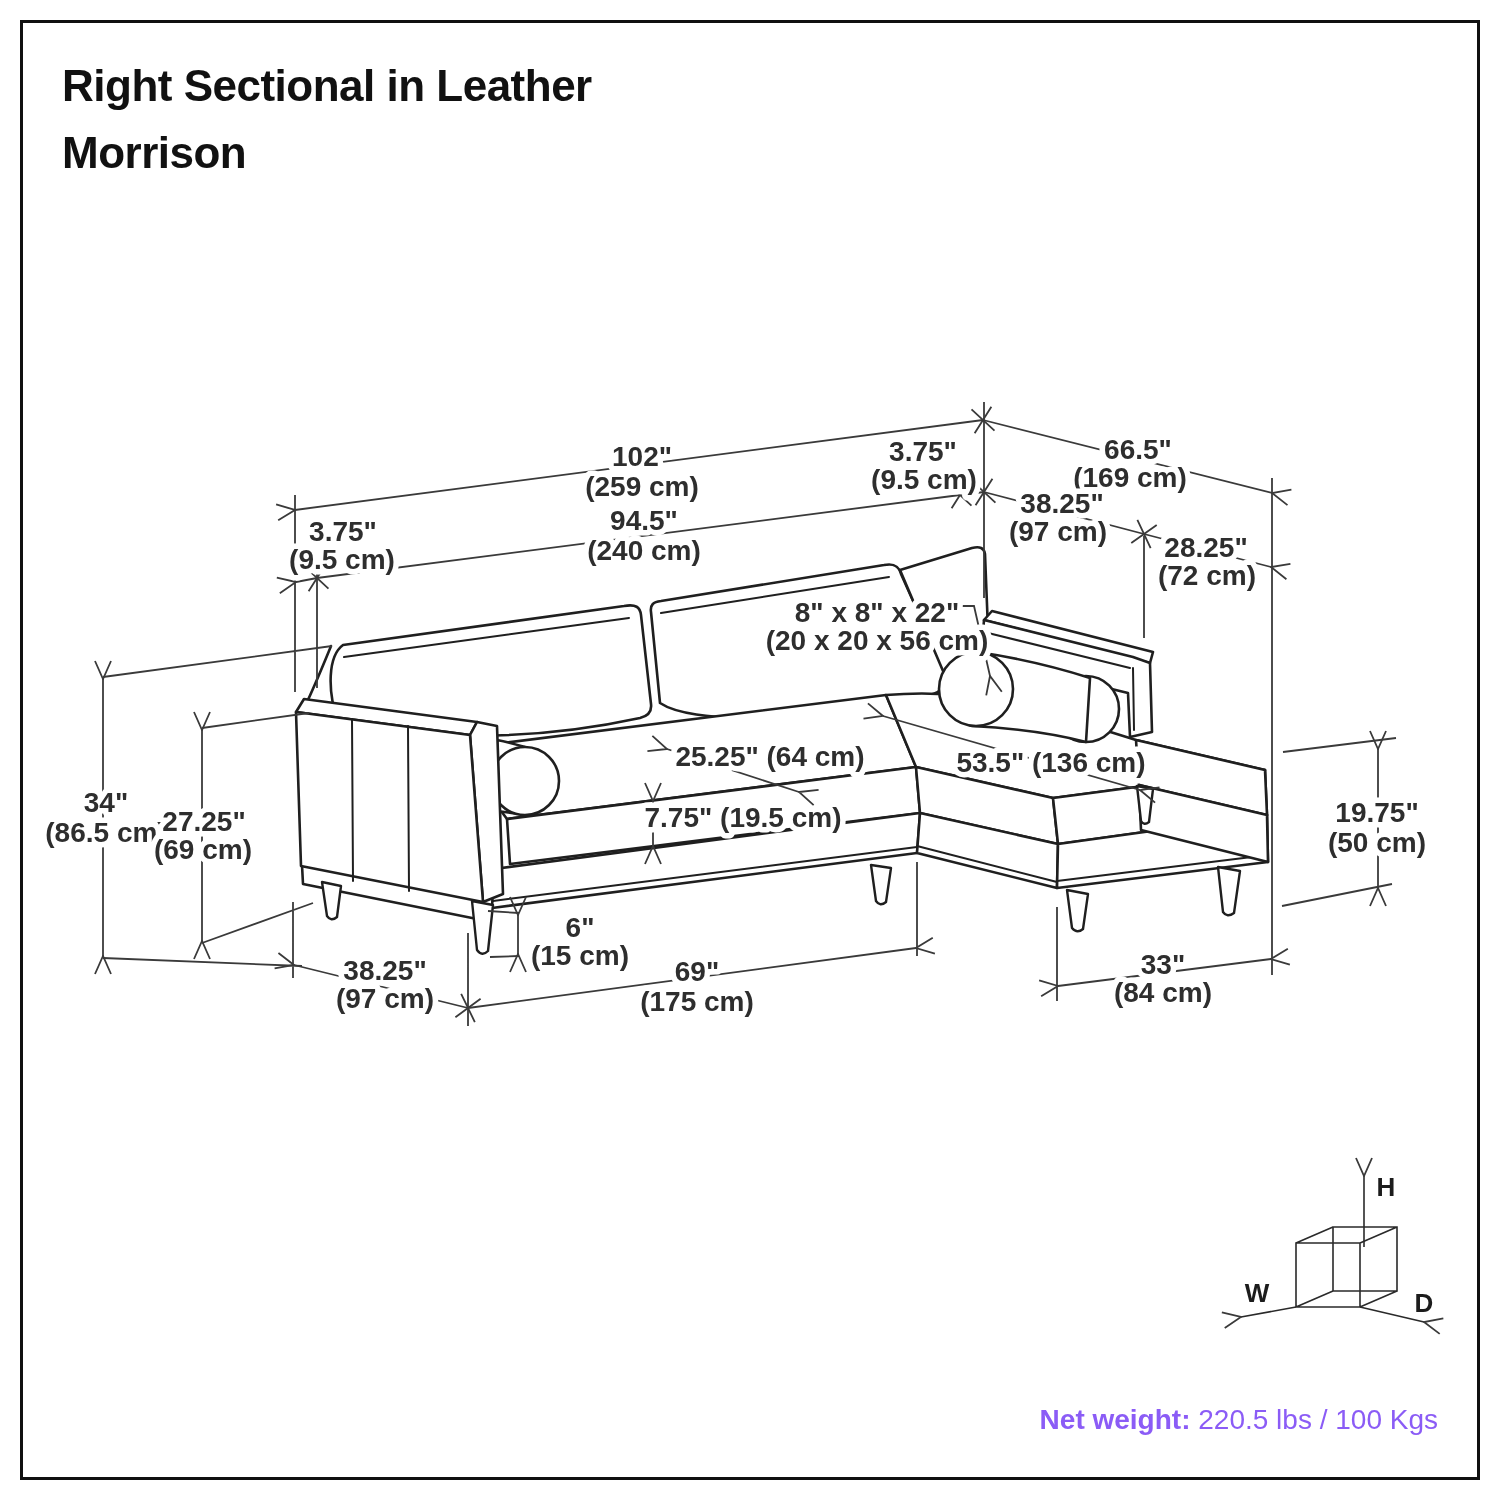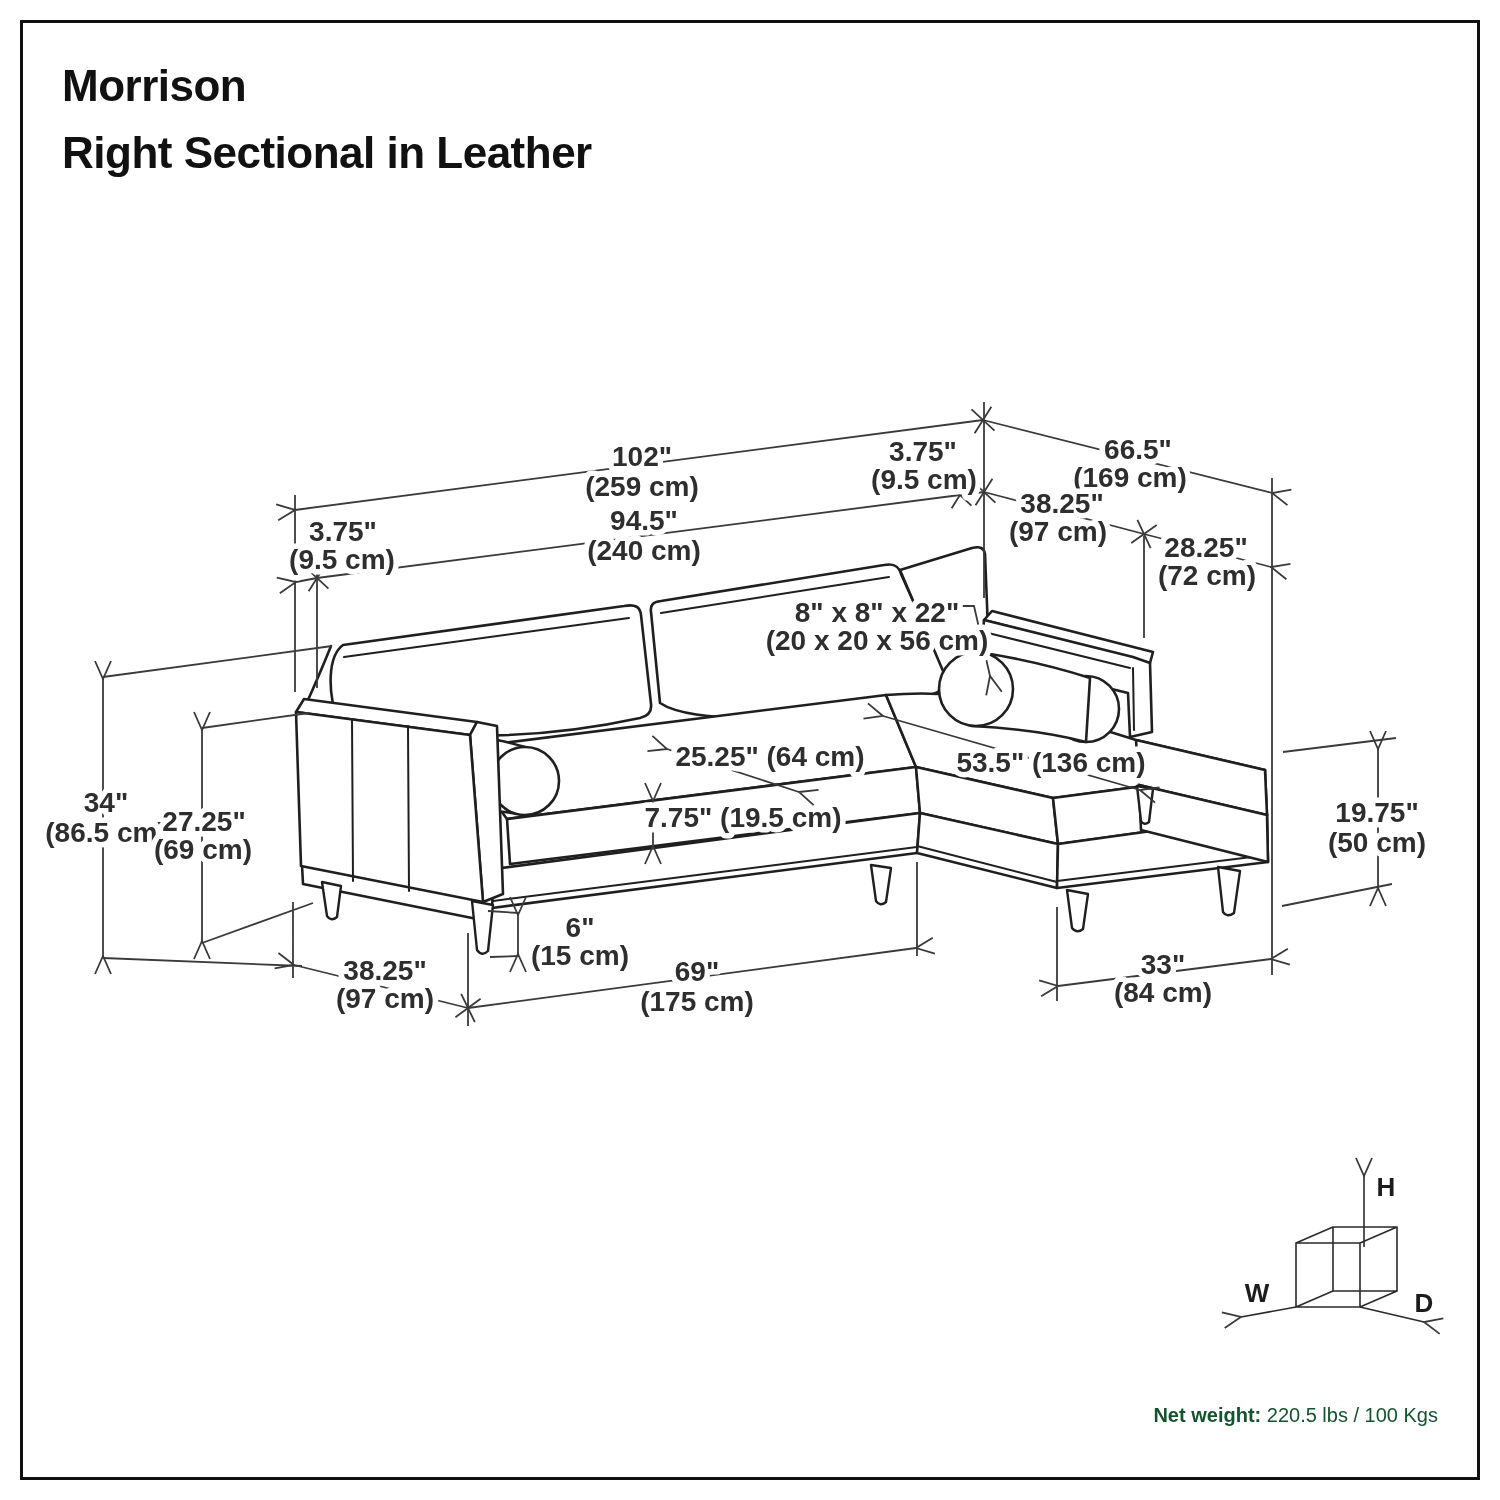--- a/index.html
+++ b/index.html
@@ -5,31 +5,31 @@
   html,body{margin:0;padding:0;background:#fff;}
   body{width:1500px;height:1500px;position:relative;font-family:"Liberation Sans",sans-serif;overflow:hidden;}
   .frame{position:absolute;left:20px;top:20px;right:20px;bottom:20px;border:3px solid #101010;pointer-events:none;}
   header{position:absolute;left:62px;top:52px;}
   .title-line{font-size:44px;line-height:67px;font-weight:800;color:#111;letter-spacing:-0.5px;}
   svg.diagram{position:absolute;left:0;top:0;}
   .dim-label{font-family:"Liberation Sans",sans-serif;font-size:28px;font-weight:700;fill:#2e2e2e;
              text-anchor:middle;paint-order:stroke;stroke:#ffffff;stroke-width:11px;stroke-linejoin:round;}
   .cube-label{font-family:"Liberation Sans",sans-serif;font-size:26px;font-weight:800;fill:#1c1c1c;
               text-anchor:middle;paint-order:stroke;stroke:#fff;stroke-width:8px;}
-  footer{position:absolute;right:62px;top:1404px;font-size:20px;color:#14532d;white-space:nowrap;}
+  footer{position:absolute;right:62px;top:1404px;font-size:28px;color:#8b5cf6;white-space:nowrap;}
   footer .nw-label{font-weight:800;}
 </style>
 </head>
 <body>
 
 <div class="frame"></div>
 
 <header>
+  <div class="title-line">Right Sectional in Leather</div>
   <div class="title-line">Morrison</div>
-  <div class="title-line">Right Sectional in Leather</div>
 </header>
 
 <svg class="diagram" width="1500" height="1500" viewBox="0 0 1500 1500">
   <defs>
     <marker id="arr" markerUnits="userSpaceOnUse" markerWidth="34" markerHeight="34" refX="1" refY="15" orient="auto-start-reverse">
       <path d="M 19 7 L 1 15 L 19 23" fill="none" stroke="#3a3a3a" stroke-width="1.8"></path>
     </marker>
     <marker id="star" markerUnits="userSpaceOnUse" markerWidth="30" markerHeight="30" refX="15" refY="15" orient="auto">
       <path d="M 5 3 L 25 27 M 5 27 L 25 3" fill="none" stroke="#3a3a3a" stroke-width="1.8"></path>
     </marker>

